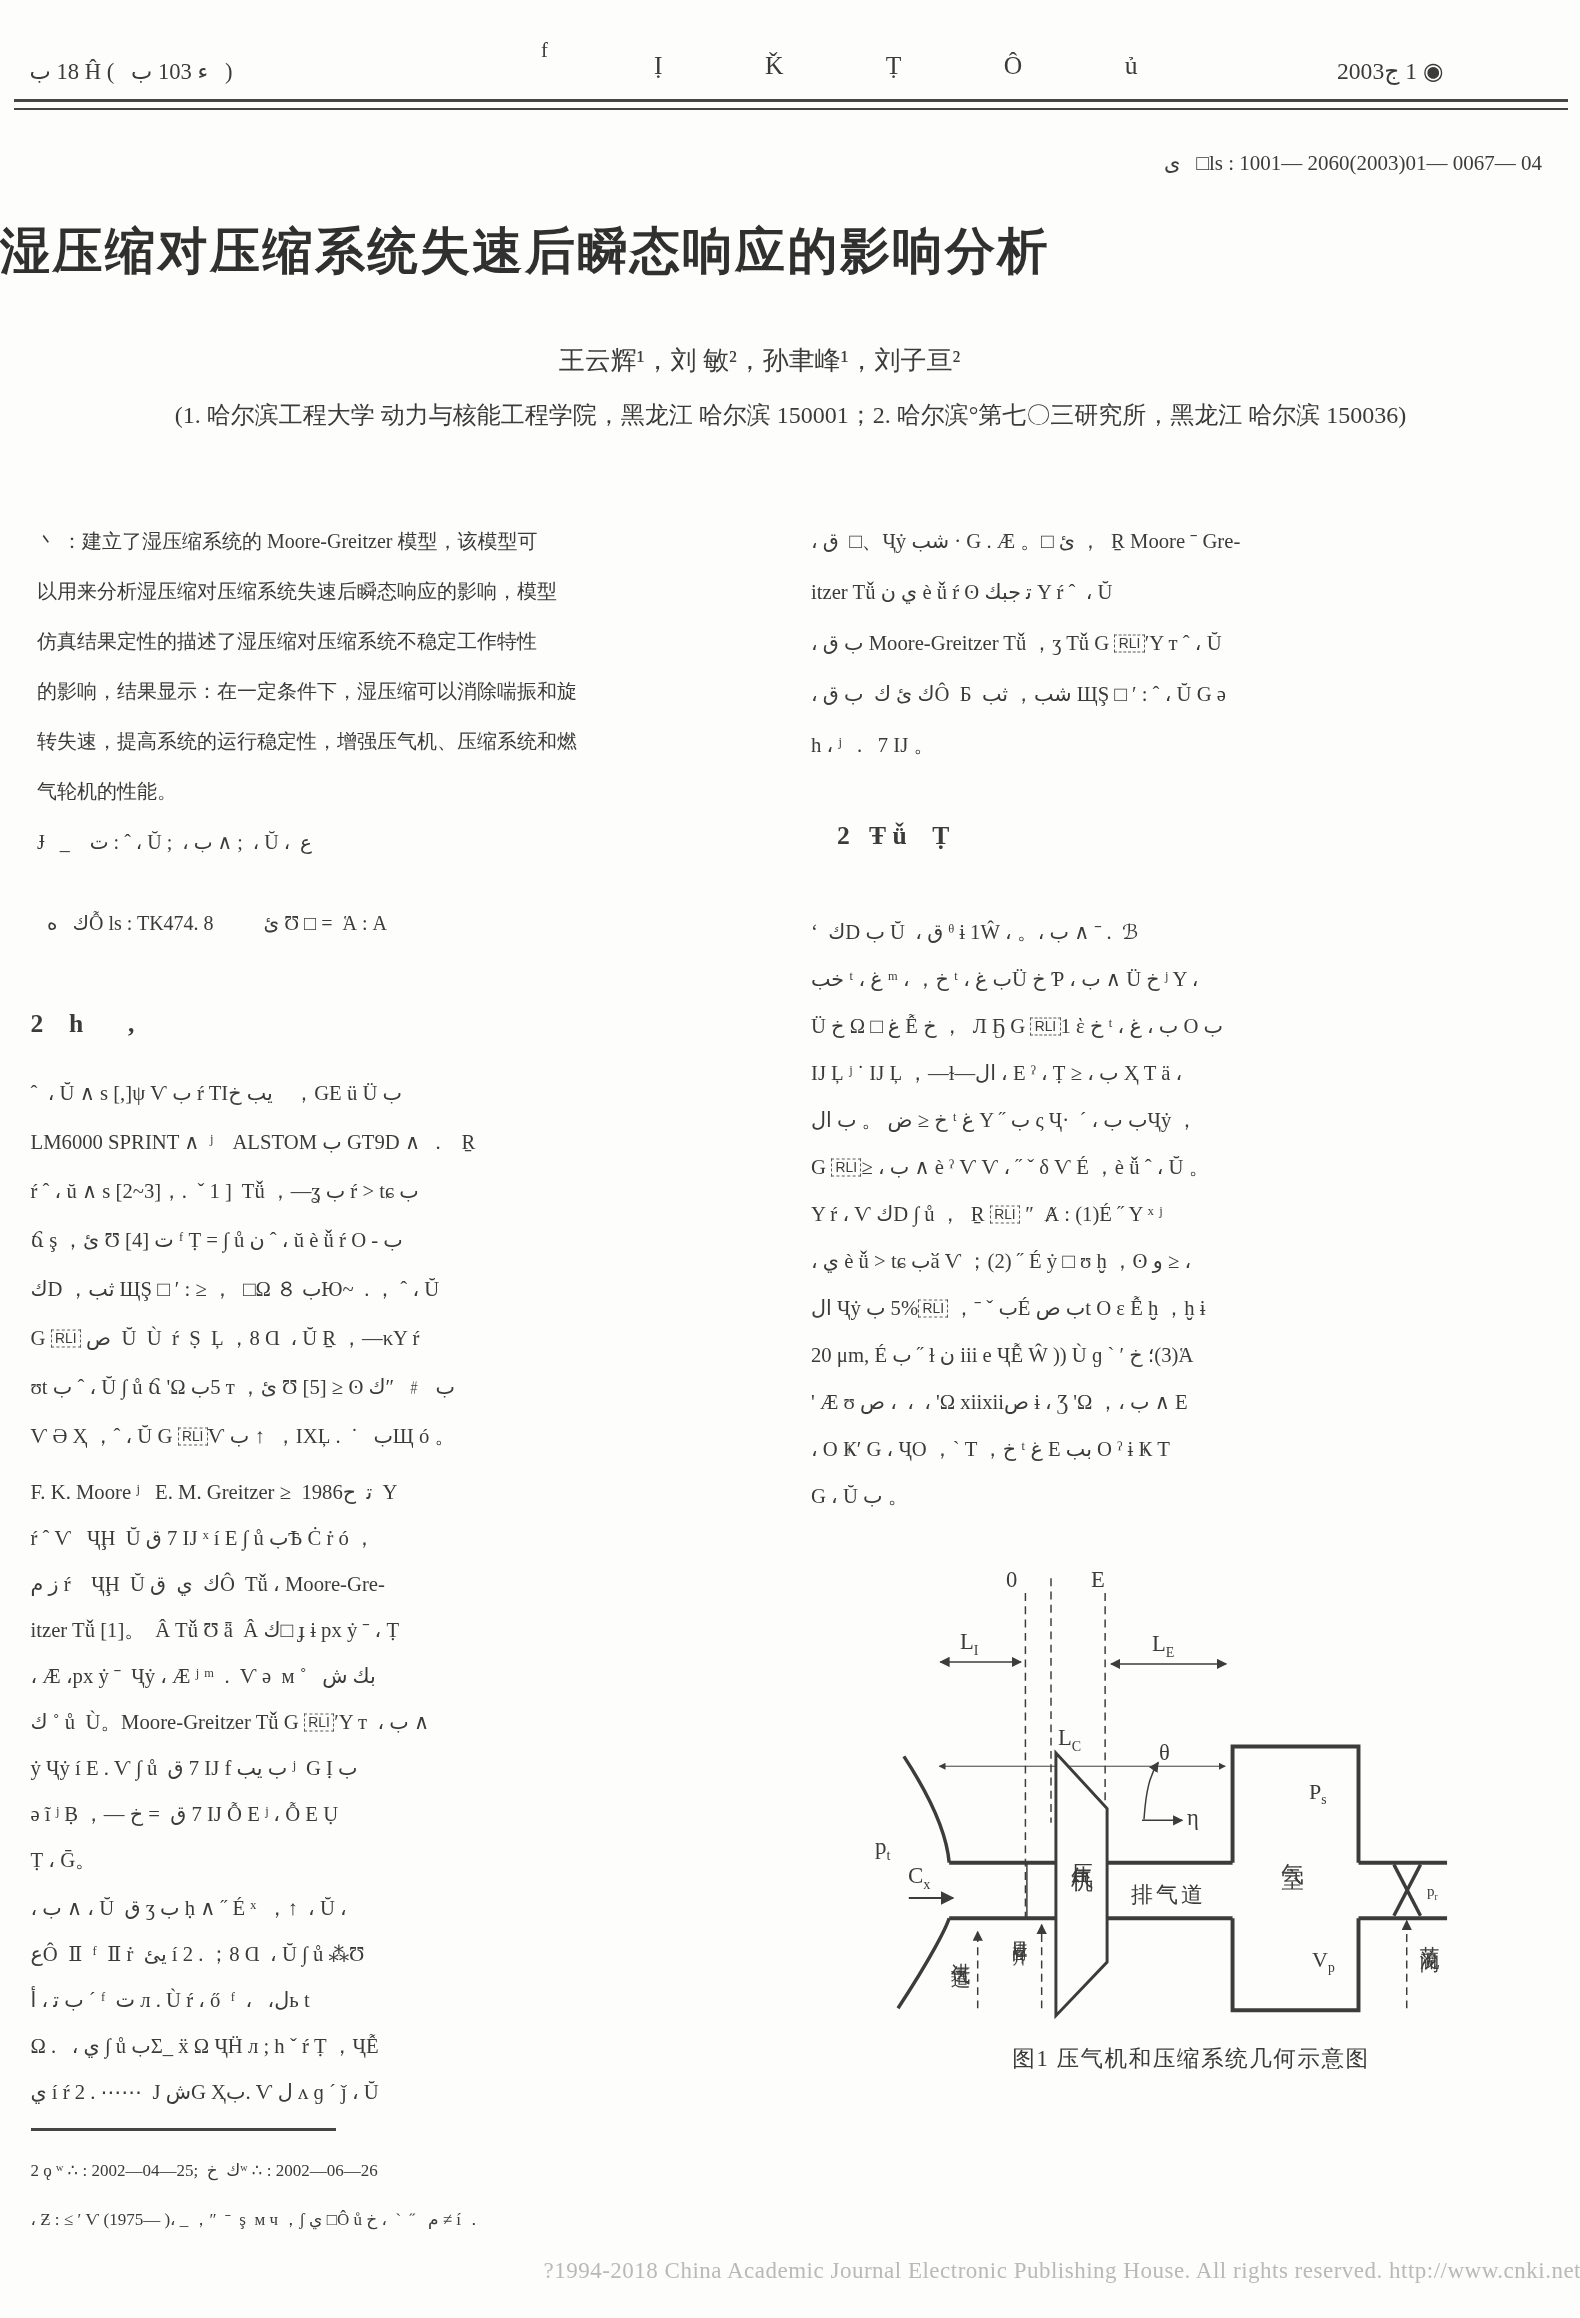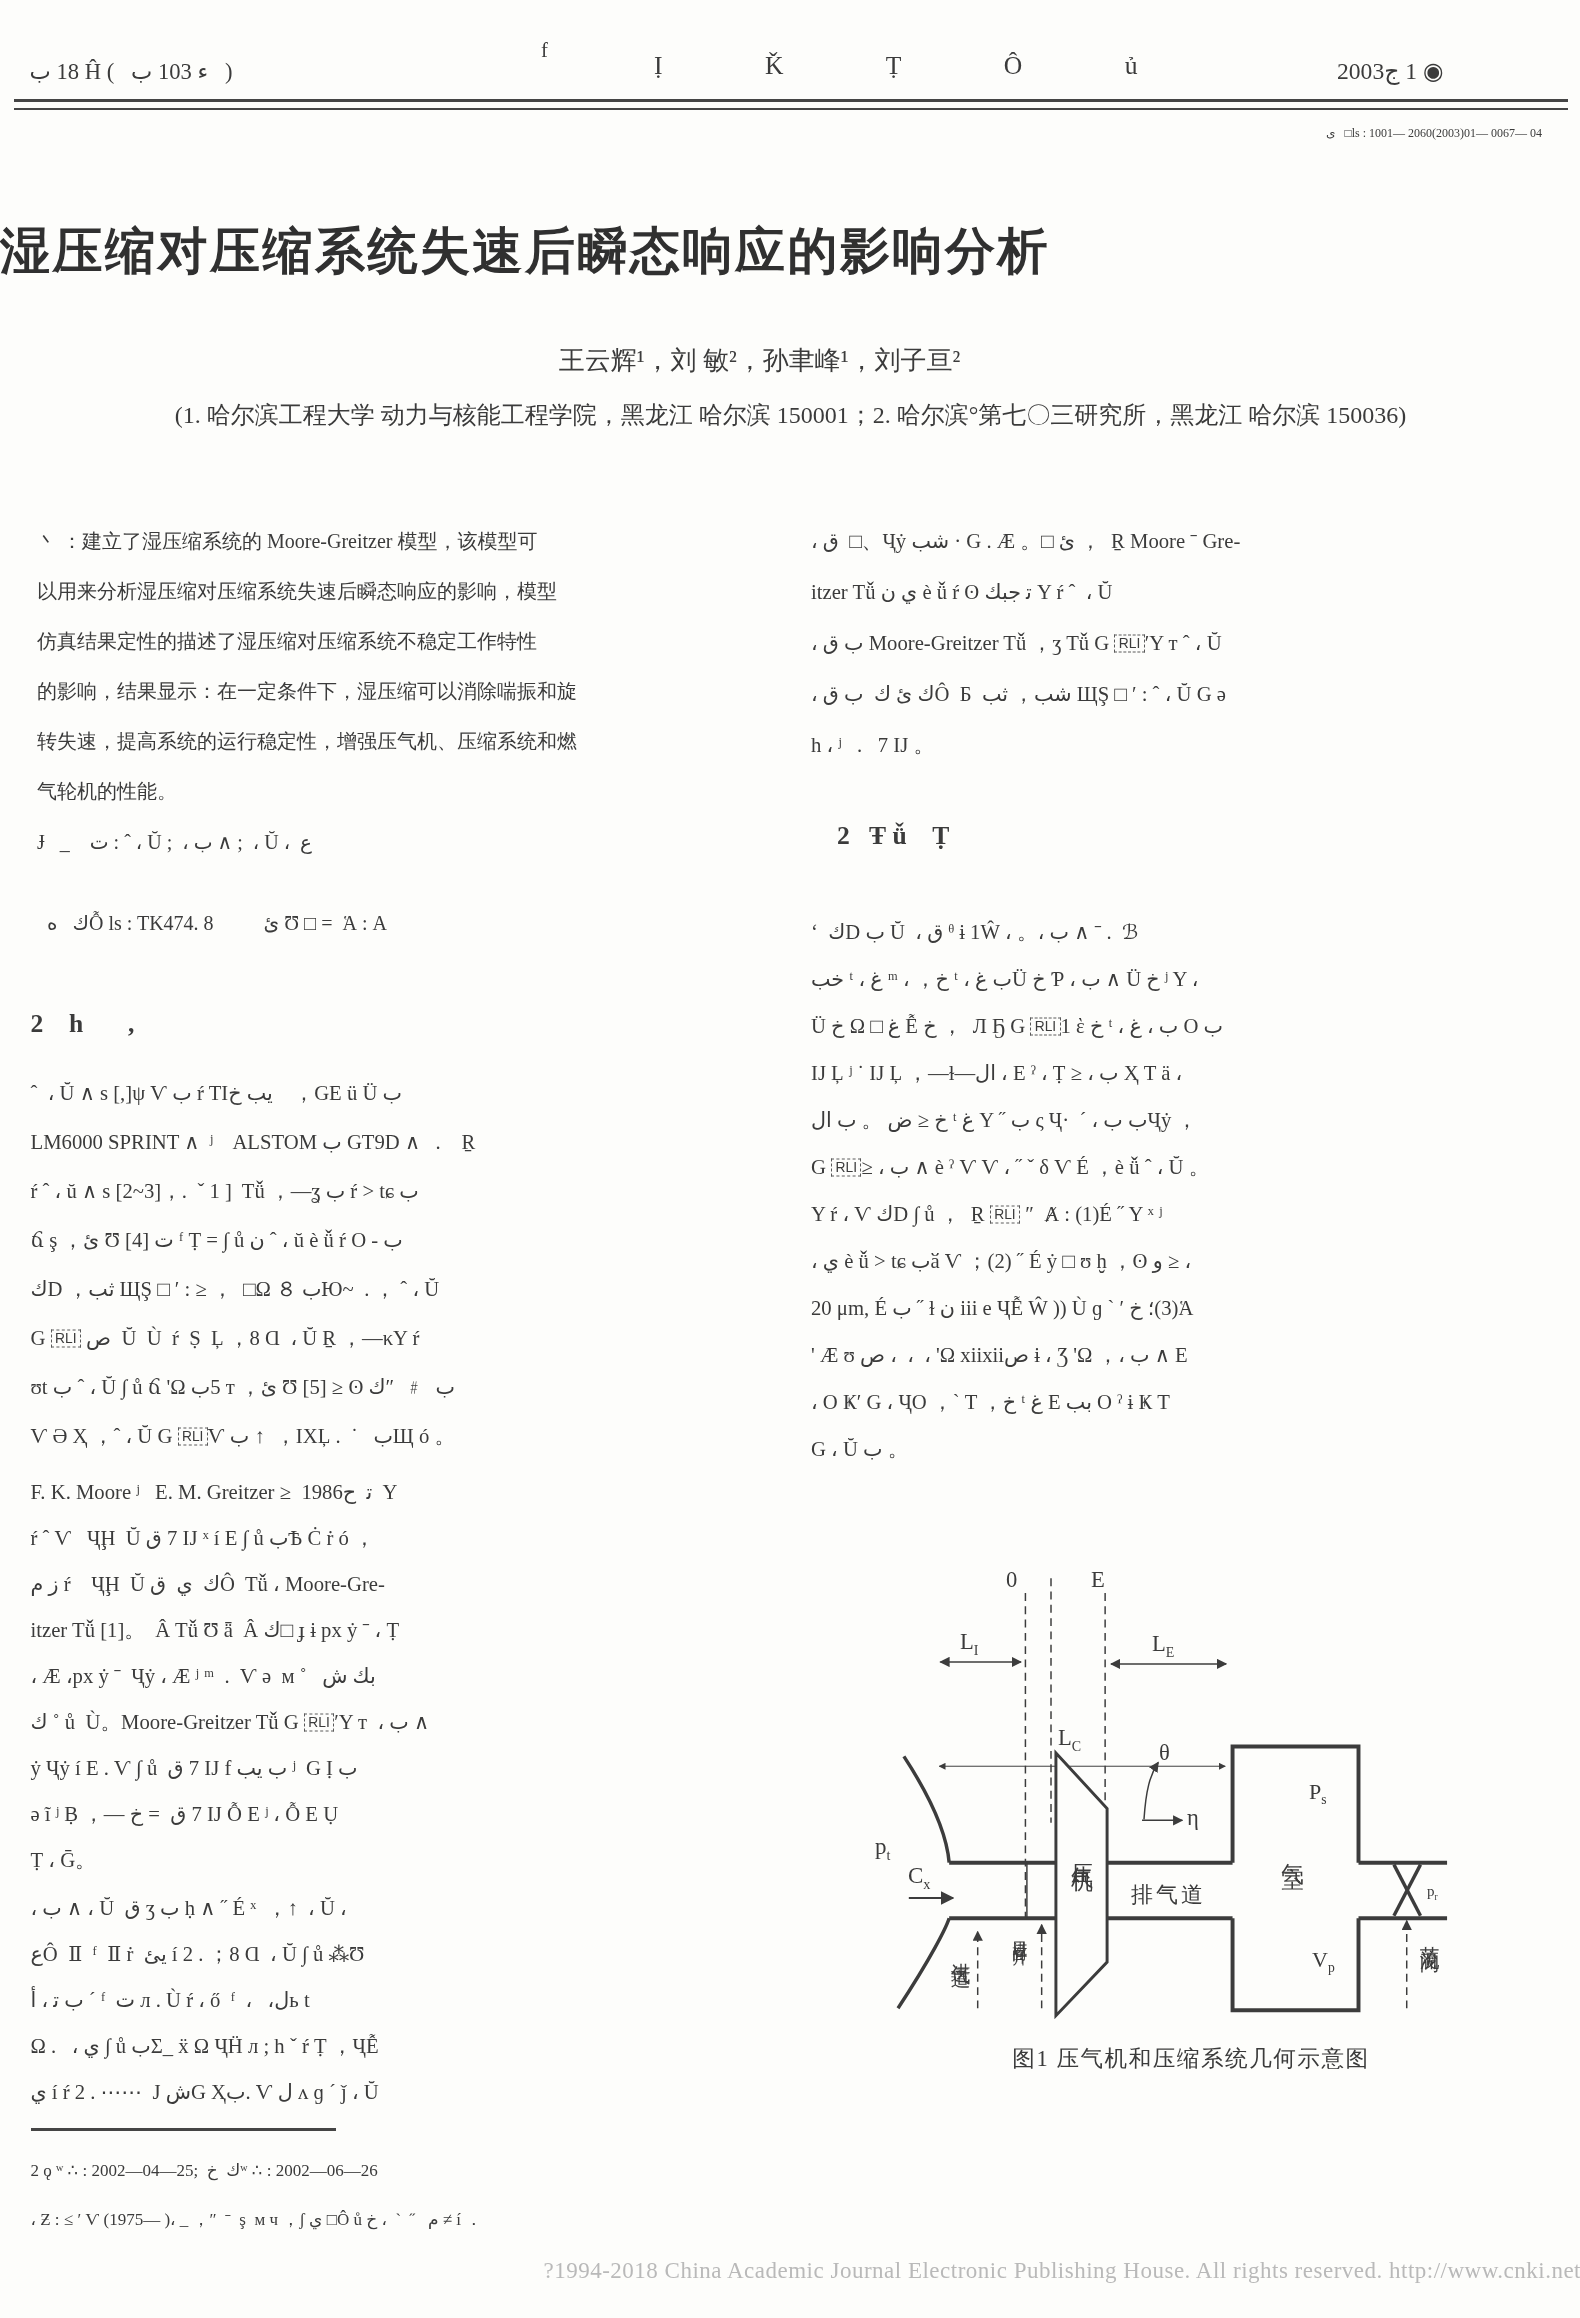--- a/index.html
+++ b/index.html
@@ -9,21 +9,21 @@
   .g{unicode-bidi:bidi-override;direction:ltr;white-space:pre}
   .ln{white-space:pre}
   
   .hdr-left{left:29.5px;top:58px;font-size:22.6px}
   .hdr-f{left:541px;top:39px;font-size:20.7px}
   .hdr-glyphs{left:654px;top:51px;font-size:25.6px;word-spacing:96px}
   .hdr-right{left:1337px;top:57px;font-size:23.6px}
   .rule{left:13.8px;width:1554px;background:#454545}
   .rule1{top:99px;height:3px}
   .rule2{top:108px;height:2px}
-  .article-no{right:39px;top:126px;font-size:12px}
+  .article-no{right:39px;top:151px;font-size:21px}
   
   .title{left:0;top:218px;width:1581px;text-align:left;font-size:50px;font-weight:bold;
          letter-spacing:2.5px;color:#303030;margin:0}
   .authors{left:0;top:343px;width:1519px;text-align:center;font-size:26px}
   .affiliation{left:0;top:399px;width:1581px;text-align:center;font-size:24px}
   
   .abstract{left:37px;top:516px;width:740px;font-size:20px;line-height:50px}
   .kw{left:37px;top:830px;font-size:20px}
   .class-line{left:47px;top:911px;font-size:20px}
   .sec-h{font-size:25.6px;font-weight:bold}
@@ -117,20 +117,21 @@
   <div class="a g sec-h h2sec">2   Ŧ ǚ    Ṭ</div>
   <section class="a rp2">
       <div class="ln g">ʻ  كD ب Ŭ  ، ق ᶿ ɨ 1Ŵ ، 。، ب ∧ ˉ .  ℬ</div>
       <div class="ln g">بخ ᵗ ، غ ᵐ ، ，خ ᵗ ، غ بÜ خ Ƥ ، ب ∧ Ü خ ʲ Y ،</div>
       <div class="ln g">Ü خ Ω □ غ Ễ خ ，  Л Ҕ G <span class="rli">RLI</span>1 ὲ خ ᵗ ، غ ، ب O ب</div>
       <div class="ln g">IJ Ļ ʲ ˙ IJ Ļ ，—ɫ—لا ، E ˀ ، Ṭ ≥ ، ب Ҳ T ä ،</div>
       <div class="ln g">لا ب 。 ض ≥ خ ᵗ غ Y ˝ ب ς Ҷ·  ˊ ، ب بҶẏ ，</div>
       <div class="ln g">G <span class="rli">RLI</span>≥ ، ب ∧ è ˀ Ѵ Ѵ ، ˝ ˇ δ Ѵ É ，è ǚ ˆ ، Ŭ 。</div>
       <div class="ln g">Y ŕ ، Ѵ كD ∫ ů ，  Ṟ <span class="rli">RLI</span> ″  Ⱥ : (1)É ˝ Y ˣ ʲ</div>
       <div class="ln g">، ي è ǚ &gt; tɕ بӑ Ѵ ；(2) ˝ É ẏ □ ʊ ḫ ，ʘ و ≥ ،</div>
+      <div class="ln g">لا Ҷẏ ب 5%<span class="rli">RLI</span> ，ˉ ˇ بÉ ص بt O ɛ Ễ ḫ ，ḫ ɨ</div>
       <div class="ln g">20 μm, É ب ˝ ɫ ن iii e ҶỄ Ŵ )) Ù ɡ ˋ ′ خ ؛(3)Ἁ</div>
       <div class="ln g">' Æ ʊ ص ،  ،  ، 'Ω xiixiiص ɨ ، Ʒ 'Ω ，، ب ∧ E</div>
       <div class="ln g">، O Ҝʹ G ، ҶО ，ˋ T ，خ ᵗ غ E بب O ˀ ɨ Ҝ T</div>
       <div class="ln g">G ، Ŭ ب 。</div>
     </section>
 
   <figure class="a fig" style="margin:0">
     <svg width="738" height="492" viewBox="0 0 1500 1000">
       <defs>
         <marker id="ah" viewBox="0 0 10 10" refX="9" refY="5" markerWidth="7" markerHeight="7" orient="auto-start-reverse">

